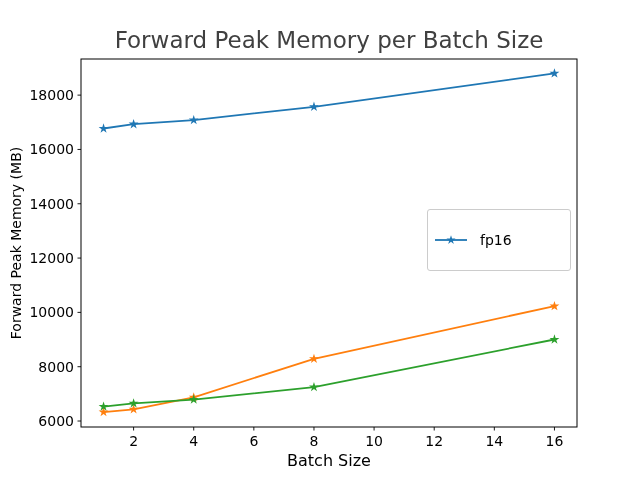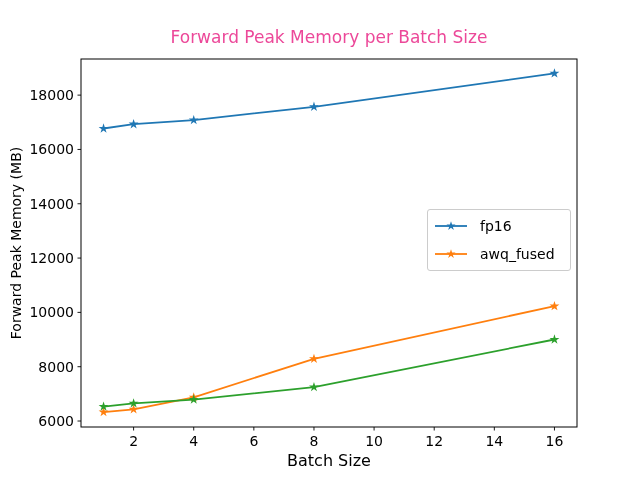--- a/index.html
+++ b/index.html
@@ -1,19 +1,19 @@
 <!DOCTYPE html>
 <html><head>
 <meta charset="utf-8">
 <style>
   html,body{margin:0;padding:0;background:#ffffff;}
   body{font-family:"DejaVu Sans","Liberation Sans",sans-serif;color:#000;}
   .figure{position:relative;width:640px;height:480px;background:#ffffff;overflow:hidden;}
   .chart-title{position:absolute;left:329px;top:27px;transform:translateX(-50%);
-    font-size:17px;white-space:nowrap;color:#ec4899;}
+    font-size:23px;white-space:nowrap;color:#404040;}
   .xlabel{position:absolute;left:329px;top:451px;transform:translateX(-50%);
     font-size:16px;white-space:nowrap;color:#000;}
   .ylabel{position:absolute;left:16px;top:243px;transform:translate(-50%,-50%) rotate(-90deg);
     font-size:14px;white-space:nowrap;color:#000;}
   #plot{position:absolute;left:0;top:0;}
   .legend{position:absolute;left:427px;top:209px;width:144px;height:62px;
     border:1px solid #cccccc;border-radius:3px;background:rgba(255,255,255,0.8);
     box-sizing:border-box;display:flex;flex-direction:column;justify-content:space-around;
     padding:2px 0 2px 6px;text-align:center;}
   .legend-row{display:flex;align-items:center;height:19px;}
@@ -82,21 +82,14 @@
     </svg>
 
   <div class="legend">
     <div class="legend-row">
       <svg class="legend-sample" width="34" height="16">
           <line x1="1" y1="8" x2="33" y2="8" stroke="#1f77b4" stroke-width="1.8"></line>
           <path d="M17.00,3.20L18.08,6.52L21.57,6.52L18.74,8.57L19.82,11.88L17.00,9.83L14.18,11.88L15.26,8.57L12.43,6.52L15.92,6.52Z" fill="#1f77b4"></path>
         </svg>
       <span class="legend-label">fp16</span>
     </div>
-    <div class="legend-row">
-      <svg class="legend-sample" width="34" height="16">
-          <line x1="1" y1="8" x2="33" y2="8" stroke="#ff7f0e" stroke-width="1.8"></line>
-          <path d="M17.00,3.20L18.08,6.52L21.57,6.52L18.74,8.57L19.82,11.88L17.00,9.83L14.18,11.88L15.26,8.57L12.43,6.52L15.92,6.52Z" fill="#ff7f0e"></path>
-        </svg>
-      <span class="legend-label">awq_fused</span>
-    </div>
   </div>
 </div>
 
 </body></html>

